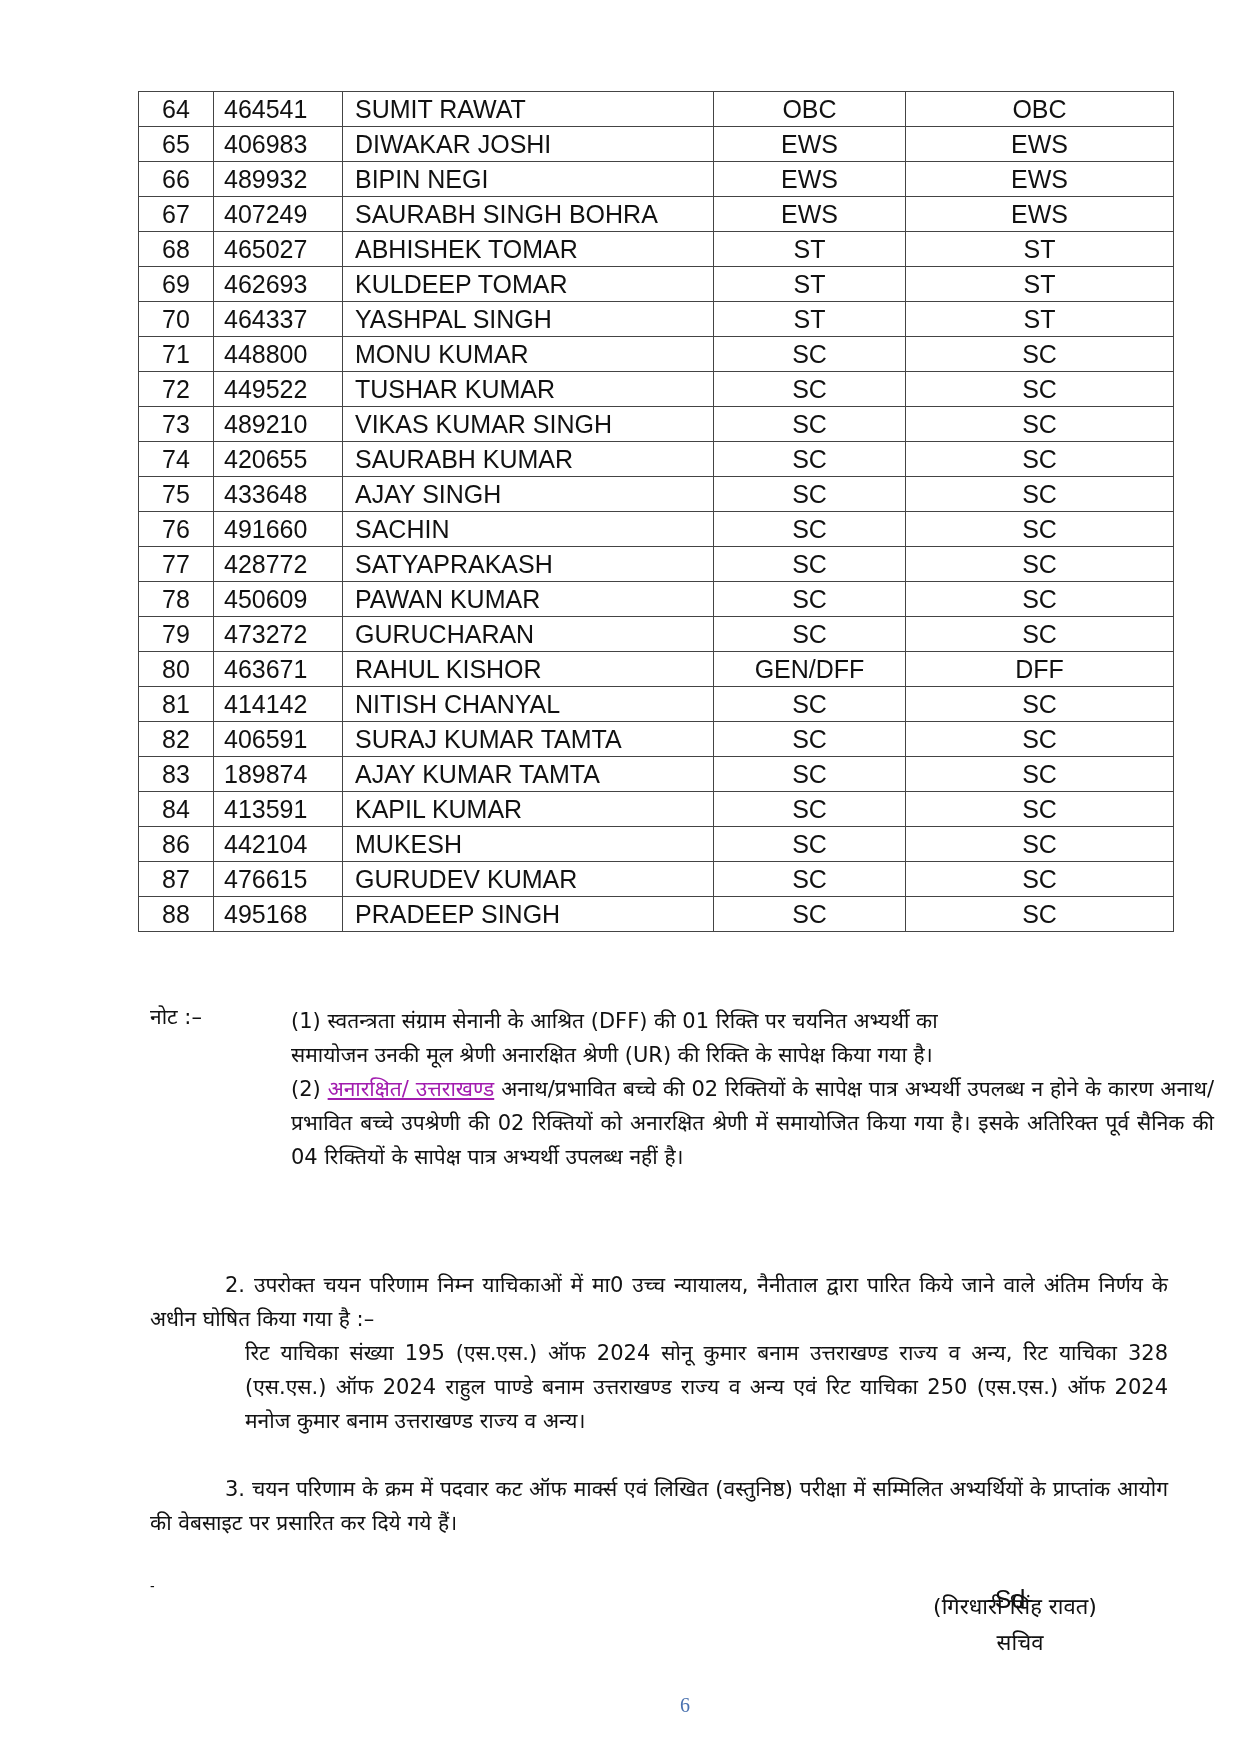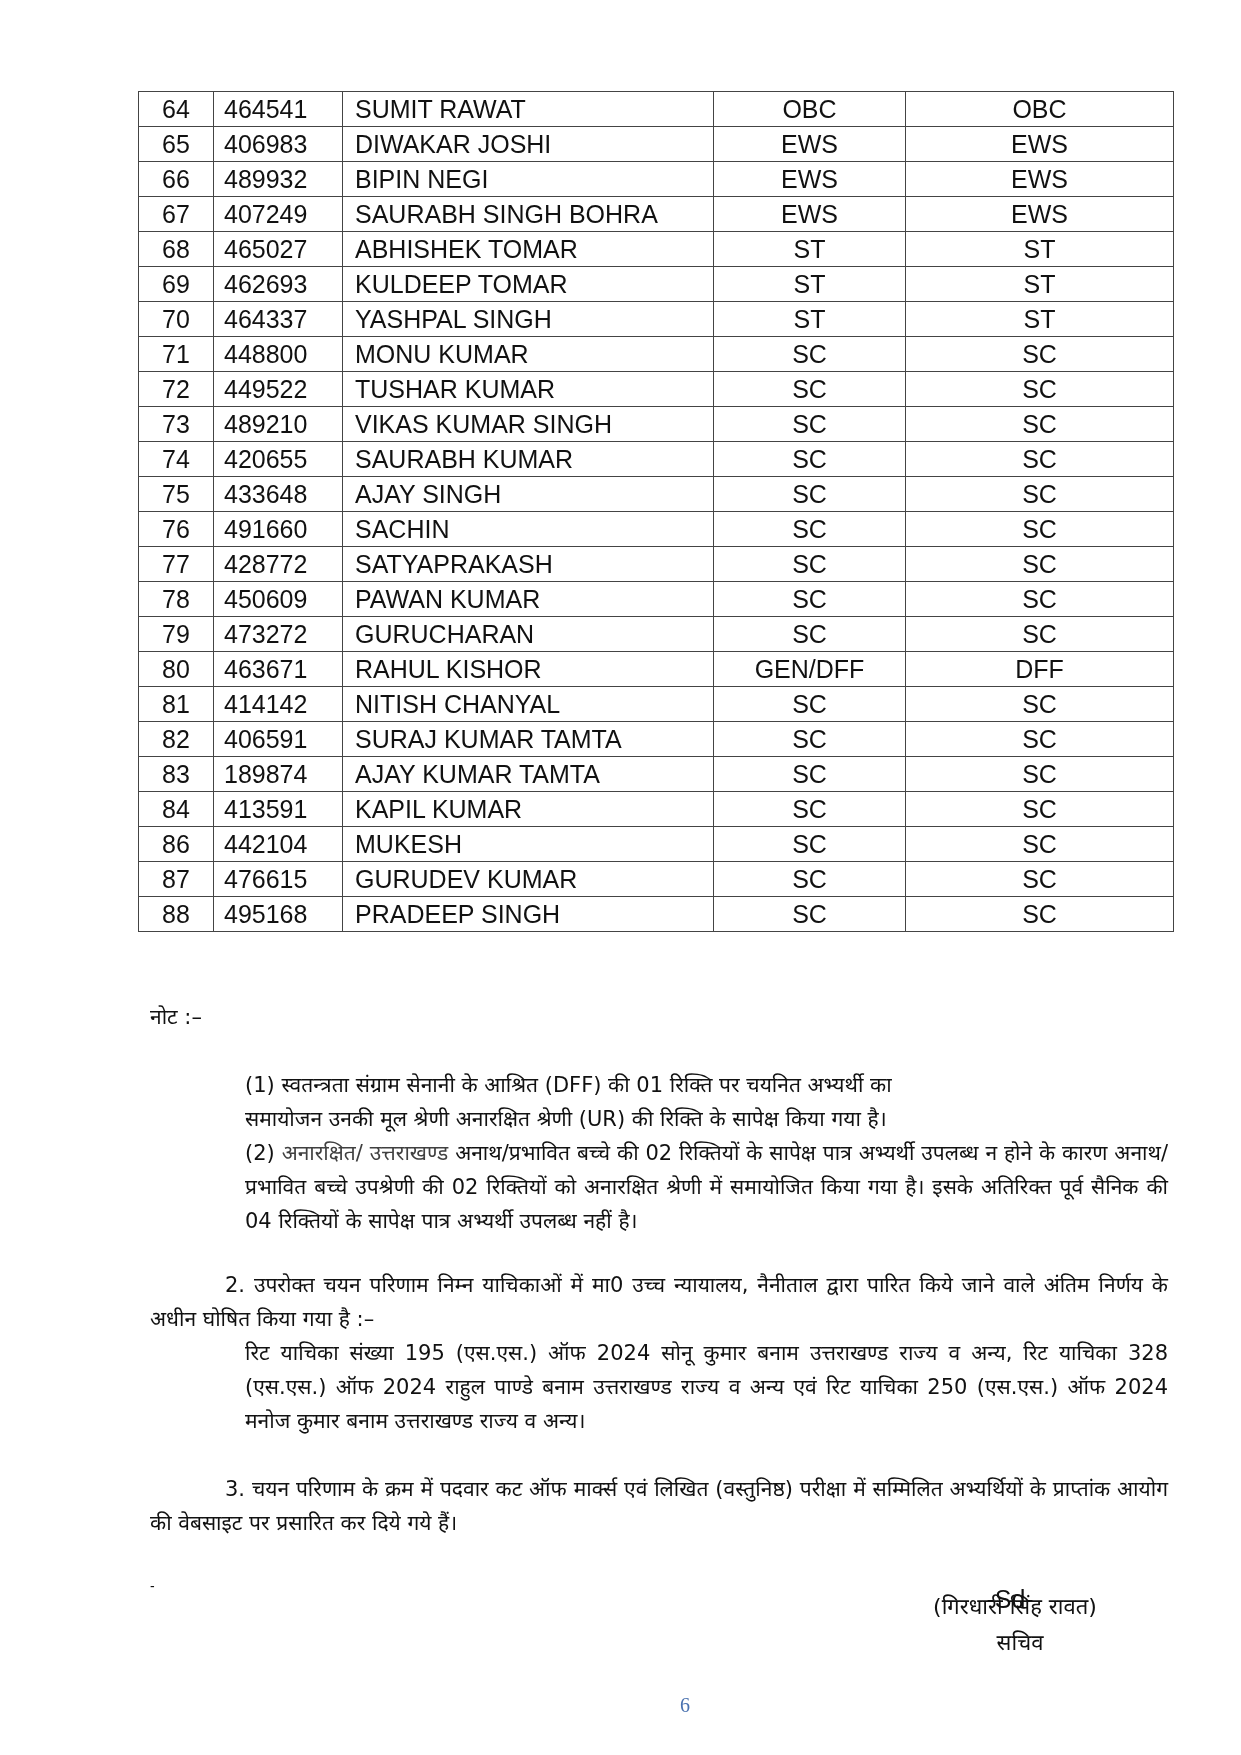--- a/index.html
+++ b/index.html
@@ -9,21 +9,21 @@
          font-family:"Liberation Sans", sans-serif; font-size:25px; }
   .tbl td { border:1.5px solid #444; height:34px; padding:0; line-height:34px; }
   .c-sn { width:74px; text-align:center; }
   .c-roll { width:118px; padding-left:10px !important; }
   .c-name { width:358px; padding-left:12px !important; }
   .c-cat { width:191px; text-align:center; }
   .c-sel { width:267px; text-align:center; }
   .note-head { position:absolute; left:150px; top:1000px; font-family:"DejaVu Sans", sans-serif; font-size:21px; line-height:34px; }
   .indent-block { position:absolute; left:245px; width:923px; font-family:"DejaVu Sans", sans-serif;
                   font-size:21px; line-height:34px; text-align:justify; }
-  .link { color:#404040; }
+  .link { color:#a21caf; text-decoration:underline; }
   .para { position:absolute; left:150px; width:1018px; font-family:"DejaVu Sans", sans-serif;
           font-size:21px; line-height:34px; text-align:justify; text-indent:75px; }
   .sig { position:absolute; font-family:"DejaVu Sans", sans-serif; font-size:22px; text-align:center; }
   .pagenum { position:absolute; left:680px; top:1694px; font-family:"Liberation Serif", serif; font-size:20px; color:#4a72b0; }
   .dash { position:absolute; left:150px; top:1578px; font-size:14px; }
 </style>
 </head>
 <body>
 
 <table class="tbl">
@@ -193,21 +193,21 @@
         <td class="c-sn">88</td>
         <td class="c-roll">495168</td>
         <td class="c-name">PRADEEP SINGH</td>
         <td class="c-cat">SC</td>
         <td class="c-sel">SC</td>
       </tr>
     </tbody>
 </table>
 
 <div class="note-head">नोट :–</div>
-<div class="indent-block" style="top:1068px;">
+<div class="indent-block" style="top:1004px;margin-left:46px;">
   <div>(1) स्वतन्त्रता संग्राम सेनानी के आश्रित (DFF) की 01 रिक्ति पर चयनित अभ्यर्थी का</div>
   <div>समायोजन उनकी मूल श्रेणी अनारक्षित श्रेणी (UR) की रिक्ति के सापेक्ष किया गया है।</div>
   <div>
     <span>(2)</span>
     <span class="link">अनारक्षित/ उत्तराखण्ड</span>
     <span>अनाथ/प्रभावित बच्चे की 02 रिक्तियों के सापेक्ष पात्र अभ्यर्थी उपलब्ध न होने के कारण अनाथ/प्रभावित बच्चे उपश्रेणी की 02 रिक्तियों को अनारक्षित श्रेणी में समायोजित किया गया है। इसके अतिरिक्त पूर्व सैनिक की 04 रिक्तियों के सापेक्ष पात्र अभ्यर्थी उपलब्ध नहीं है।</span>
   </div>
 </div>
 
 <div class="para" style="top:1268px;">2. उपरोक्त चयन परिणाम निम्न याचिकाओं में मा0 उच्च न्यायालय, नैनीताल द्वारा पारित किये जाने वाले अंतिम निर्णय के अधीन घोषित किया गया है :–</div>

